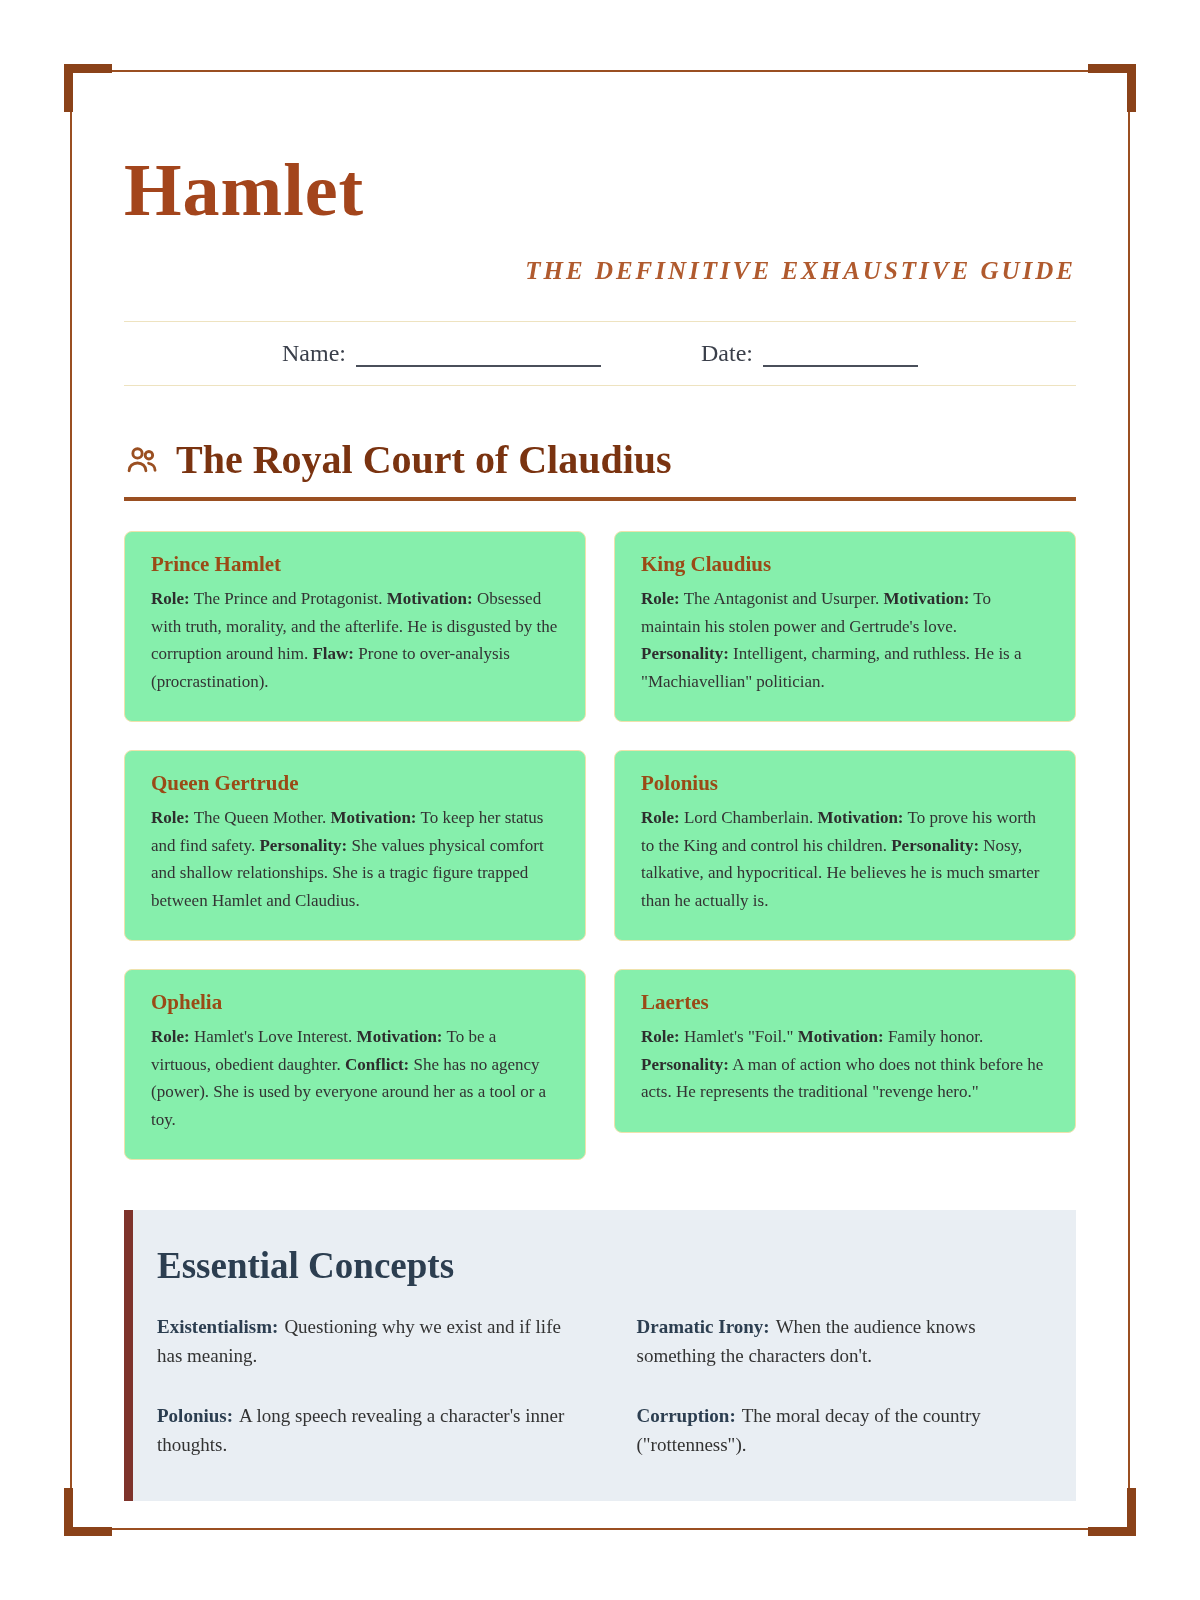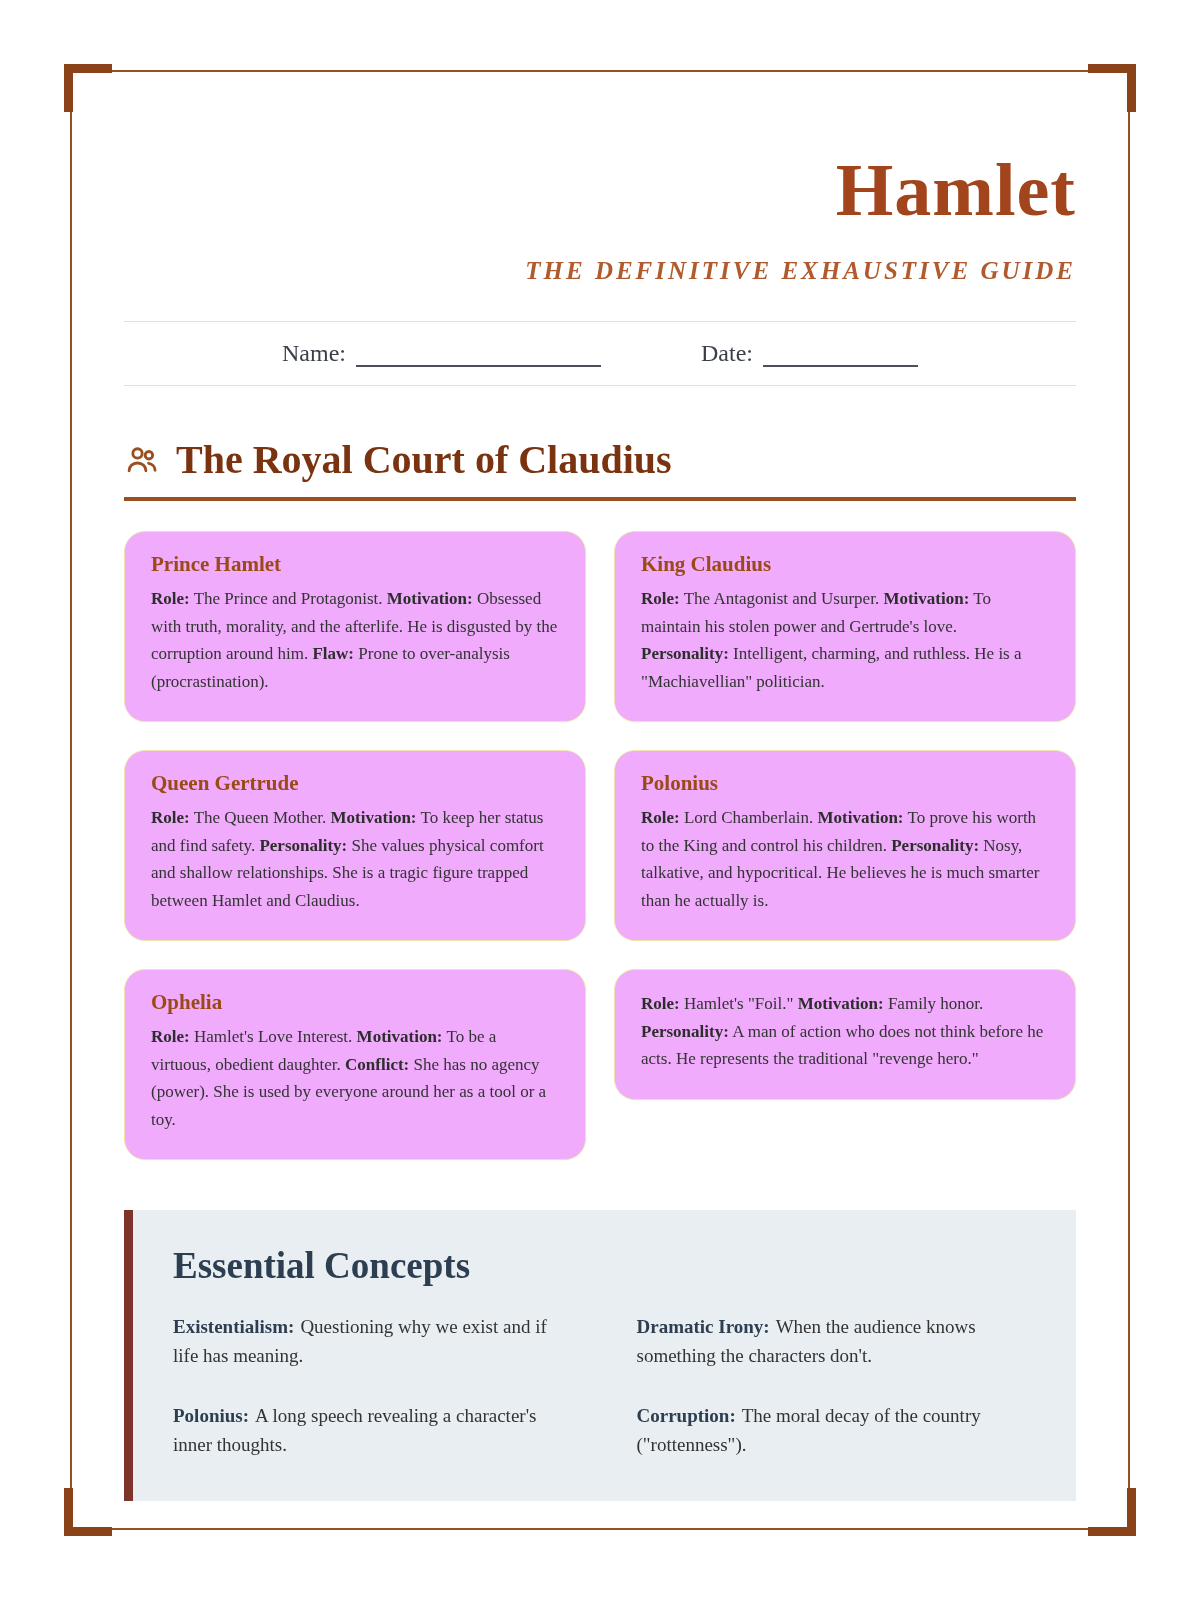--- a/index.html
+++ b/index.html
@@ -9,40 +9,40 @@
   
   .frame { position:absolute; inset:70px; border:2px solid #9a4f21; pointer-events:none; }
   .corner { position:absolute; width:48px; height:48px; }
   .corner.tl { top:-8px; left:-8px; border-top:9px solid #8a4219; border-left:9px solid #8a4219; }
   .corner.tr { top:-8px; right:-8px; border-top:9px solid #8a4219; border-right:9px solid #8a4219; }
   .corner.bl { bottom:-8px; left:-8px; border-bottom:9px solid #8a4219; border-left:9px solid #8a4219; }
   .corner.br { bottom:-8px; right:-8px; border-bottom:9px solid #8a4219; border-right:9px solid #8a4219; }
 
   .content { position:absolute; inset:72px; padding:42px 52px 0; overflow:hidden; }
 
-  .title { text-align:right; font-size:74px; font-weight:700; color:#a3451c; margin:34px 0 0; letter-spacing:1px; }
+  .title { text-align:left; font-size:74px; font-weight:700; color:#a3451c; margin:34px 0 0; letter-spacing:1px; }
   .subtitle { text-align:right; font-style:italic; font-weight:700; letter-spacing:3px; font-size:25px; color:#b05a2e; margin-top:24px; }
 
   .meta { border-top:1px solid #eee3c0; border-bottom:1px solid #eee3c0; margin-top:36px; padding:18px 0; display:flex; justify-content:center; align-items:flex-end; gap:100px; font-size:24px; color:#3a3f4a; }
   .meta .pair { display:flex; align-items:flex-end; gap:10px; }
   .blank { display:inline-block; border-bottom:2px solid #4a4f5a; height:24px; }
   .blank.name { width:245px; }
   .blank.date { width:155px; }
 
   .section-head { display:flex; align-items:center; gap:16px; margin-top:50px; padding-bottom:14px; border-bottom:4px solid #9a4f21; }
   .section-head h2 { margin:0; font-size:40px; color:#7a3310; font-weight:700; }
   .users-icon { flex:0 0 auto; display:flex; }
 
   .cards { display:grid; grid-template-columns:1fr 1fr; gap:28px; margin-top:30px; align-items:start; }
-  .card { background:#f0abfc; border:1px solid #efe2ac; border-radius:21px; padding:20px 26px 26px; }
+  .card { background:#86efac; border:1px solid #efe2ac; border-radius:8px; padding:20px 26px 26px; }
   .card h3 { margin:0 0 8px; color:#9a4a16; font-size:21px; font-weight:700; }
   .card p { margin:0; font-size:17px; line-height:1.62; color:#333; }
   .card strong { color:#2d2d2d; }
 
-  .concepts { margin-top:50px; background:#e9eef3; border-left:9px solid #7e332b; padding:34px 40px 42px; }
+  .concepts { margin-top:50px; background:#e9eef3; border-left:9px solid #7e332b; padding:34px 24px 42px; }
   .concepts h2 { margin:0 0 26px; font-size:37px; color:#2c3e50; font-weight:700; }
   .concept-grid { display:grid; grid-template-columns:1fr 1fr; column-gap:64px; row-gap:32px; }
   .concept { margin:0; font-size:19px; line-height:1.5; color:#333; }
   .concept strong { color:#2c3e50; margin-right:6px; }
 </style>
 </head>
 <body>
 
 <div class="page">
   <div class="frame">
@@ -95,20 +95,21 @@
       </div>
       <div class="card">
         <h3>Polonius</h3>
         <p><strong>Role:</strong> Lord Chamberlain. <strong>Motivation:</strong> To prove his worth to the King and control his children. <strong>Personality:</strong> Nosy, talkative, and hypocritical. He believes he is much smarter than he actually is.</p>
       </div>
       <div class="card">
         <h3>Ophelia</h3>
         <p><strong>Role:</strong> Hamlet's Love Interest. <strong>Motivation:</strong> To be a virtuous, obedient daughter. <strong>Conflict:</strong> She has no agency (power). She is used by everyone around her as a tool or a toy.</p>
       </div>
       <div class="card">
+        <h3>Laertes</h3>
         <p><strong>Role:</strong> Hamlet's "Foil." <strong>Motivation:</strong> Family honor. <strong>Personality:</strong> A man of action who does not think before he acts. He represents the traditional "revenge hero."</p>
       </div>
     </div>
 
     <div class="concepts">
       <h2>Essential Concepts</h2>
       <div class="concept-grid">
         <p class="concept">
           <strong>Existentialism:</strong><span>Questioning why we exist and if life has meaning.</span>
         </p>

